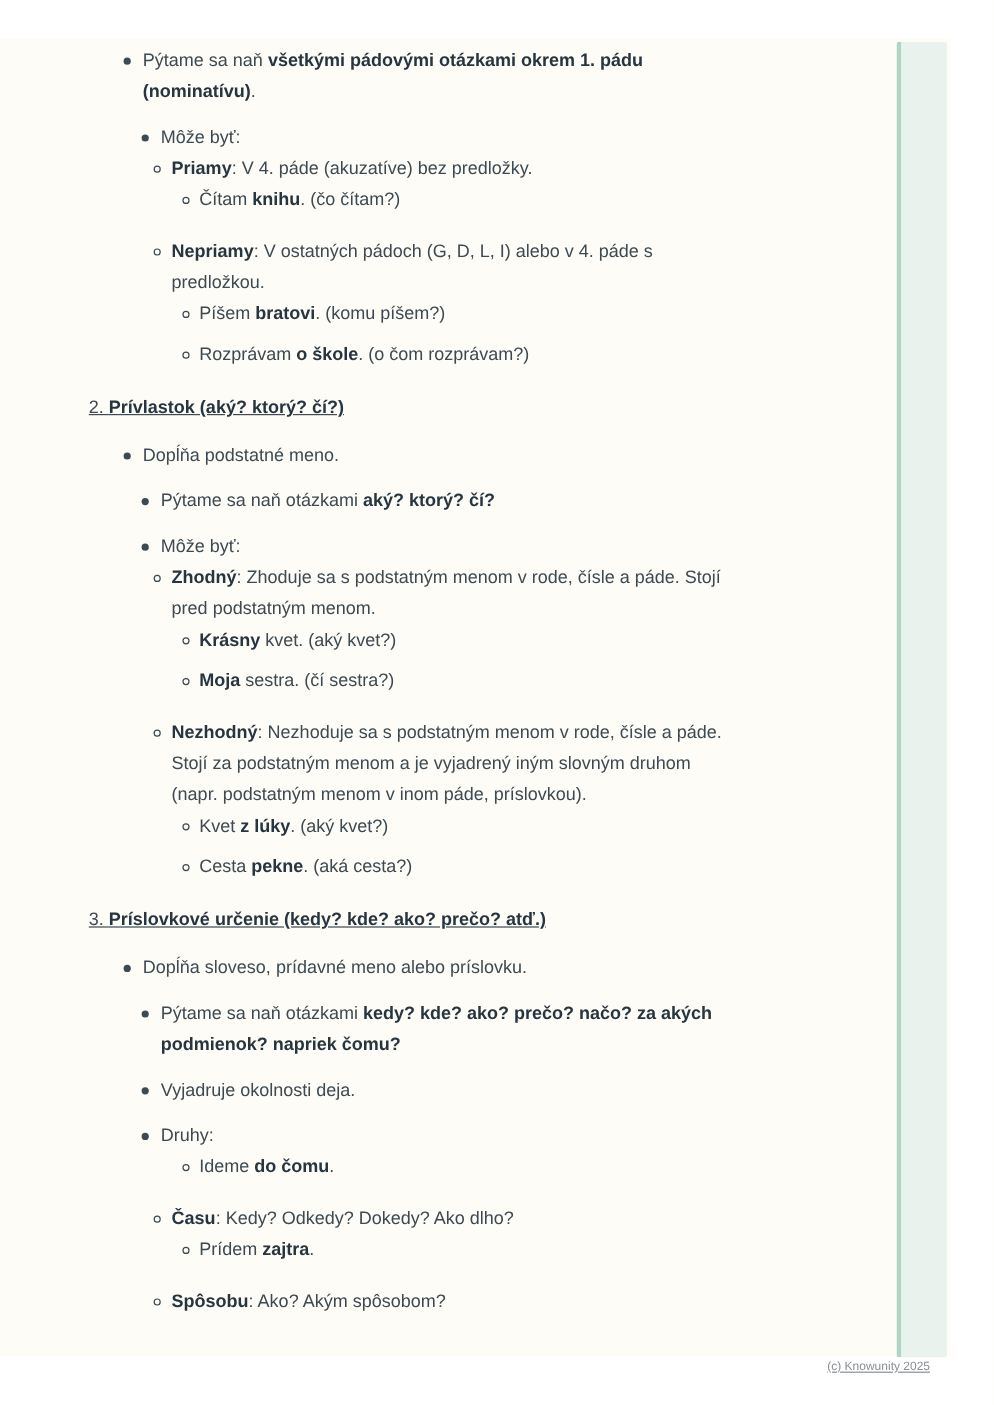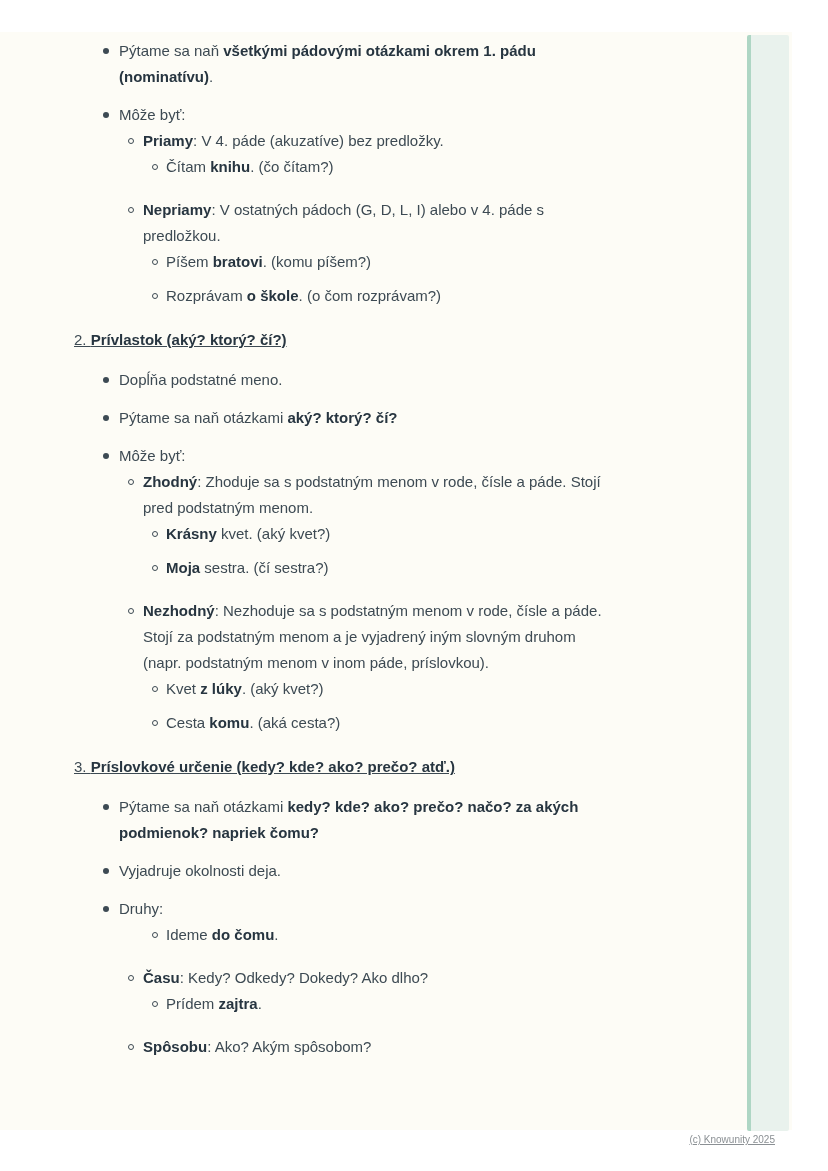--- a/index.html
+++ b/index.html
@@ -46,21 +46,21 @@
     left:103px;top:10px;width:6px;height:6px;border-radius:50%;
     background:var(--txt);
   }
   .l2 .marker,.l3 .marker{
     top:10px;width:4px;height:4px;border:1.5px solid var(--txt);
     border-radius:50%;background:transparent;
   }
   .l2 .marker{left:128px;}
   .l3 .marker{left:152px;}
   
-  .g1{margin-top:12px;}   
+  .g1{margin-top:12px;margin-left:15px;}   
   .g2{margin-top:17px;}   
   .g3{margin-top:8px;}    
   .footer-note{
     position:absolute;right:53px;top:1102px;
     font-size:10px;line-height:12px;color:var(--footer);
     z-index:3;
     text-decoration:underline;
   }
 </style>
 </head>
@@ -128,24 +128,28 @@
         <div class="block l2 g2">
           <span class="marker"></span>
           <div class="txt"><span class="b">Nezhodný</span><span>: Nezhoduje sa s podstatným menom v rode, čísle a páde. Stojí za podstatným menom a je vyjadrený iným slovným druhom (napr. podstatným menom v inom páde, príslovkou).</span></div>
         </div>
         <div class="block l3">
           <span class="marker"></span>
           <div class="txt"><span>Kvet </span><span class="b">z lúky</span><span>. (aký kvet?)</span></div>
         </div>
         <div class="block l3 g3">
           <span class="marker"></span>
-          <div class="txt"><span>Cesta </span><span class="b">komu</span><span>. (aká cesta?)</span></div>
+          <div class="txt"><span>Cesta </span><span class="b">pekne</span><span>. (aká cesta?)</span></div>
         </div>
         <div class="block h2">
           <div class="txt"><span>3. </span><span class="b">Príslovkové určenie (kedy? kde? ako? prečo? atď.)</span></div>
+        </div>
+        <div class="block l1">
+          <span class="marker"></span>
+          <div class="txt"><span>Dopĺňa sloveso, prídavné meno alebo príslovku.</span></div>
         </div>
         <div class="block l1 g1">
           <span class="marker"></span>
           <div class="txt"><span>Pýtame sa naň otázkami </span><span class="b">kedy? kde? ako? prečo? načo? za akých podmienok? napriek čomu?</span></div>
         </div>
         <div class="block l1 g1">
           <span class="marker"></span>
           <div class="txt"><span>Vyjadruje okolnosti deja.</span></div>
         </div>
         <div class="block l1 g1">

